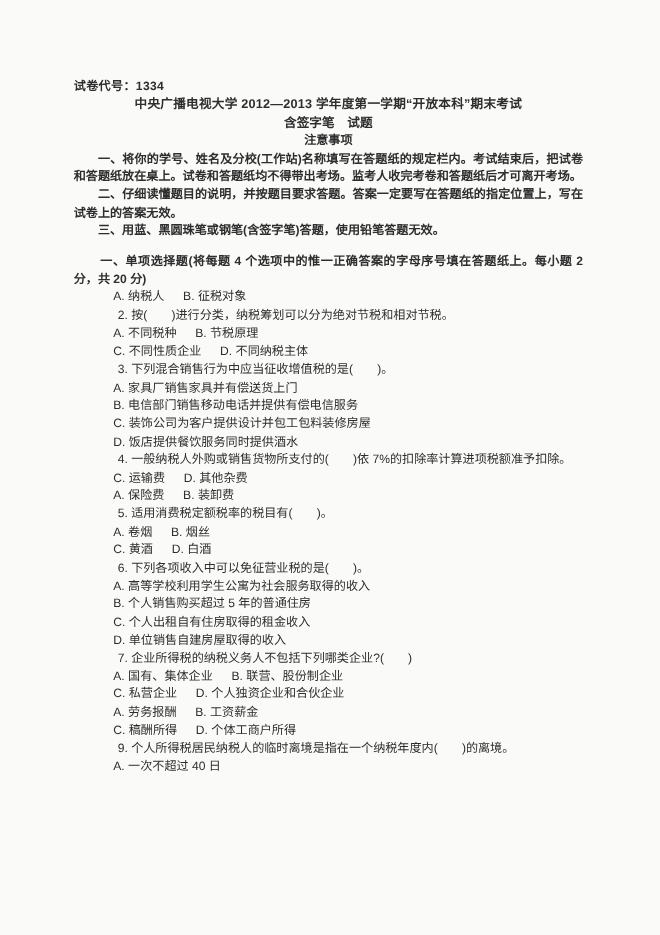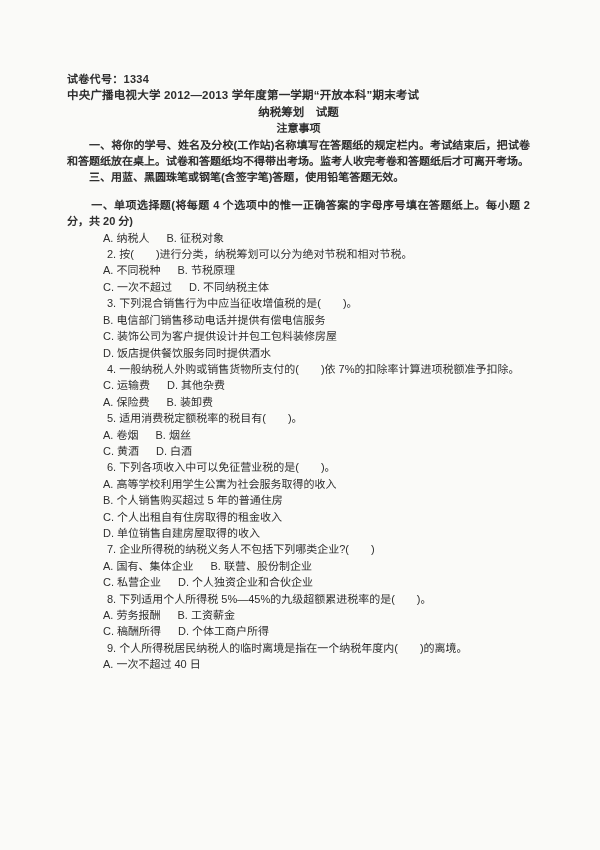--- a/index.html
+++ b/index.html
@@ -17,21 +17,21 @@
     overflow: hidden;
   }
   .content {
     position: absolute;
     left: 67px;
     top: 71px;
     width: 463px;
   }
   .paper-code { font-weight: 600; letter-spacing: 0.3px; }
   .exam-title {
-    text-align: left;
+    text-align: center;
     font-weight: 700;
     font-size: 11.5px;
     letter-spacing: 0.2px;
   }
   .exam-subtitle {
     text-align: center;
     font-weight: 700;
     font-size: 11.5px;
   }
   .exam-date {
@@ -68,41 +68,43 @@
 </head>
 <body>
 
 <div class="page">
   <div class="content">
 
     <div class="paper-code">试卷代号：1334</div>
 
     <div class="exam-title">中央广播电视大学 2012—2013 学年度第一学期“开放本科”期末考试</div>
 
-    <div class="exam-subtitle">纳税筹划　试题</div>
+    <div class="exam-subtitle">含签字笔　试题</div>
 
 
     <div class="notice-heading">注意事项</div>
 
     <div class="notice-item">一、将你的学号、姓名及分校(工作站)名称填写在答题纸的规定栏内。考试结束后，把试卷和答题纸放在桌上。试卷和答题纸均不得带出考场。监考人收完考卷和答题纸后才可离开考场。</div>
+    <div class="notice-item">二、仔细读懂题目的说明，并按题目要求答题。答案一定要写在答题纸的指定位置上，写在试卷上的答案无效。</div>
     <div class="notice-item">三、用蓝、黑圆珠笔或钢笔(含签字笔)答题，使用铅笔答题无效。</div>
 
     <div class="section-heading">一、单项选择题(将每题 4 个选项中的惟一正确答案的字母序号填在答题纸上。每小题 2 分，共 20 分)</div>
 
     <div id="questions">
         <div>
           <div class="option-row"><span class="opt">A. 纳税人</span><span class="opt">B. 征税对象</span></div>
         </div>
         <div>
           <div class="question-text">2. 按(　　)进行分类，纳税筹划可以分为绝对节税和相对节税。</div>
           <div class="option-row"><span class="opt">A. 不同税种</span><span class="opt">B. 节税原理</span></div>
-          <div class="option-row"><span class="opt">C. 一次不超过</span><span class="opt">D. 不同纳税主体</span></div>
+          <div class="option-row"><span class="opt">C. 不同性质企业</span><span class="opt">D. 不同纳税主体</span></div>
         </div>
         <div>
           <div class="question-text">3. 下列混合销售行为中应当征收增值税的是(　　)。</div>
+          <div class="option-row"><span class="opt">A. 家具厂销售家具并有偿送货上门</span></div>
           <div class="option-row"><span class="opt">B. 电信部门销售移动电话并提供有偿电信服务</span></div>
           <div class="option-row"><span class="opt">C. 装饰公司为客户提供设计并包工包料装修房屋</span></div>
           <div class="option-row"><span class="opt">D. 饭店提供餐饮服务同时提供酒水</span></div>
         </div>
         <div>
           <div class="question-text">4. 一般纳税人外购或销售货物所支付的(　　)依 7%的扣除率计算进项税额准予扣除。</div>
           <div class="option-row"><span class="opt">C. 运输费</span><span class="opt">D. 其他杂费</span></div>
           <div class="option-row"><span class="opt">A. 保险费</span><span class="opt">B. 装卸费</span></div>
         </div>
         <div>
@@ -116,21 +118,20 @@
           <div class="option-row"><span class="opt">B. 个人销售购买超过 5 年的普通住房</span></div>
           <div class="option-row"><span class="opt">C. 个人出租自有住房取得的租金收入</span></div>
           <div class="option-row"><span class="opt">D. 单位销售自建房屋取得的收入</span></div>
         </div>
         <div>
           <div class="question-text">7. 企业所得税的纳税义务人不包括下列哪类企业?(　　)</div>
           <div class="option-row"><span class="opt">A. 国有、集体企业</span><span class="opt">B. 联营、股份制企业</span></div>
           <div class="option-row"><span class="opt">C. 私营企业</span><span class="opt">D. 个人独资企业和合伙企业</span></div>
         </div>
         <div>
-          <div class="question-text">8. 下列适用个人所得税 5%—45%的九级超额累进税率的是(　　)。</div>
           <div class="option-row"><span class="opt">A. 劳务报酬</span><span class="opt">B. 工资薪金</span></div>
           <div class="option-row"><span class="opt">C. 稿酬所得</span><span class="opt">D. 个体工商户所得</span></div>
         </div>
         <div>
           <div class="question-text">9. 个人所得税居民纳税人的临时离境是指在一个纳税年度内(　　)的离境。</div>
           <div class="option-row"><span class="opt">A. 一次不超过 40 日</span></div>
         </div>
       </div>
 
   </div>

